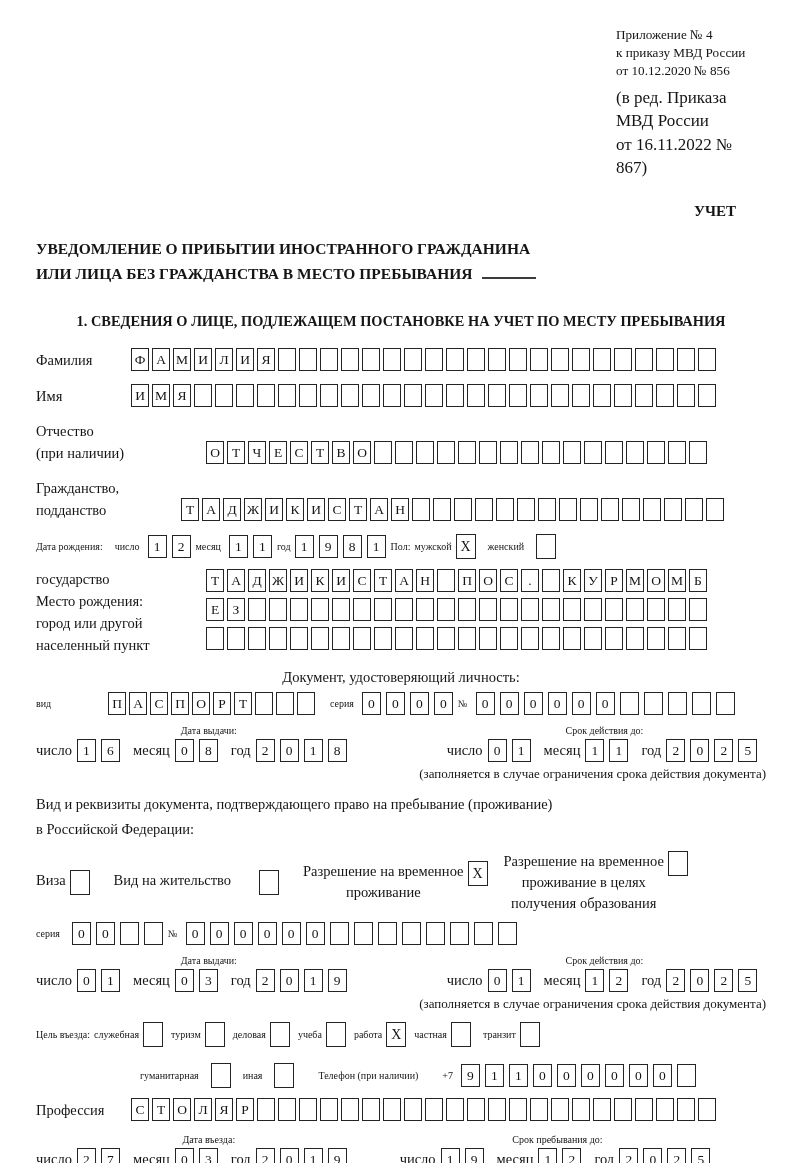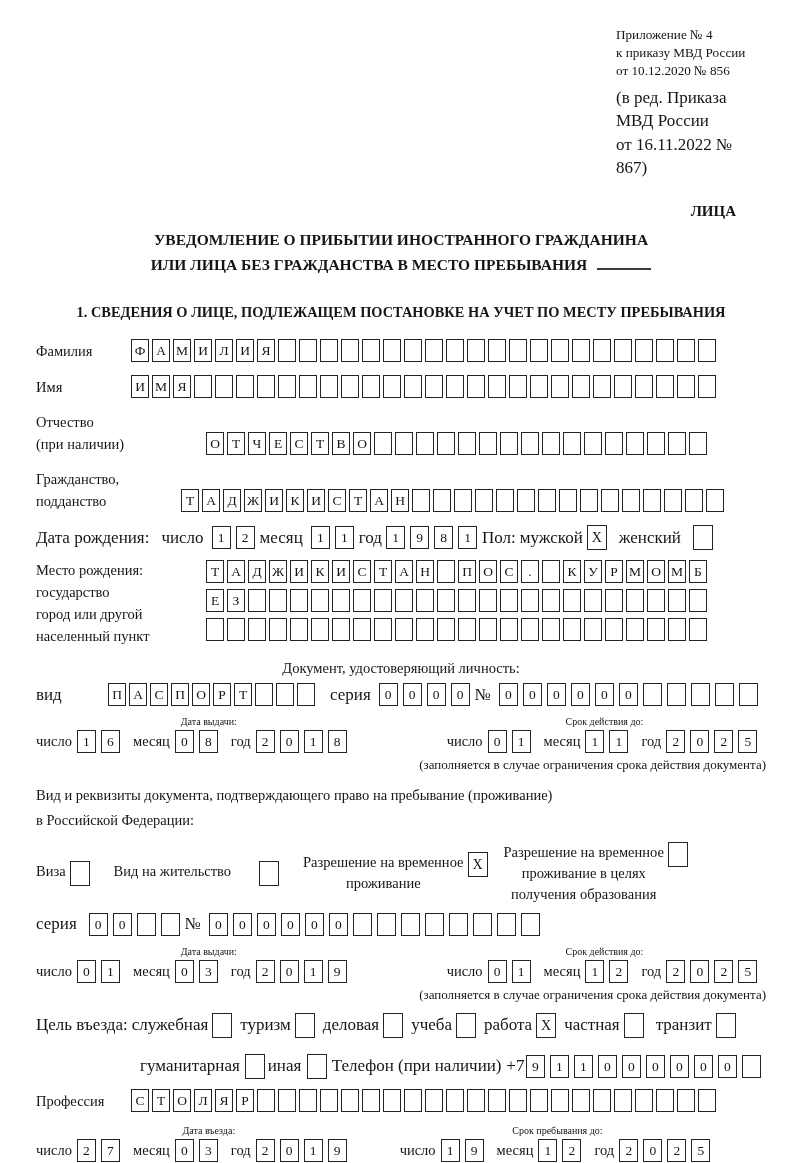--- a/index.html
+++ b/index.html
@@ -4,37 +4,37 @@
 <style>
   html,body{margin:0;padding:0;background:#fff;}
   body{width:800px;height:1163px;overflow:hidden;color:#151515;
        font-family:"Liberation Serif","DejaVu Serif",serif;}
   .page{padding:26px 34px 0 36px;}
 
   .hdr{margin-left:580px;font-size:13.2px;line-height:1.38;}
   .hdr .amend{margin-top:5px;font-size:17px;}
   .form-label{text-align:right;padding-right:30px;font-weight:bold;font-size:15px;margin:24px 0 6px;}
 
-  .title{text-align:center;font-weight:bold;font-size:15.5px;line-height:1.6;margin-top:8px;}
+  .title{text-align:left;font-weight:bold;font-size:15.5px;line-height:1.6;margin-top:17px;}
   .uline{display:inline-block;width:54px;border-bottom:2px solid #3c3c3c;height:13px;margin-left:10px;}
 
   .sec{text-align:center;font-weight:bold;font-size:14.4px;margin:26px 0 18px;}
 
   .row{display:flex;align-items:flex-end;margin-bottom:13px;}
   .lbl{font-size:14.5px;line-height:22px;flex-shrink:0;}
   .lbl .sub{display:block;}
   .boxes{display:flex;flex-wrap:nowrap;}
   .cbox{width:16px;height:21px;border:1.6px solid #242424;margin-right:3px;flex-shrink:0;
         display:inline-flex;align-items:center;justify-content:center;
         font-size:13.5px;line-height:21px;}
   .dates .cbox,.dbox{width:17px;margin-right:5px;}
   .chk{width:18px;height:23px;margin:0 0 0 4px;font-size:14px;}
 
   .inline{display:flex;align-items:center;flex-wrap:nowrap;}
-  .inline .t{font-size:17px;white-space:nowrap;}
+  .inline .t{font-size:10px;white-space:nowrap;}
   .gap4{width:4px;} .gap8{width:8px;} .gap12{width:12px;} .gap16{width:16px;} .gap24{width:24px;}
 
   .center-b{text-align:center;font-weight:normal;font-size:14.5px;margin:4px 0 6px;}
 
   .dates2{display:flex;margin-bottom:4px;}
   .datecol{display:flex;flex-direction:column;}
   .datecol .dhead{font-size:10px;text-align:center;margin-bottom:3px;}
   .dateline{display:flex;align-items:center;}
   .dl{font-size:14.5px;margin-right:5px;white-space:nowrap;}
   .dl.after{margin-left:8px;}
@@ -57,21 +57,21 @@
   <div class="hdr">
     <div>Приложение № 4</div>
     <div>к приказу МВД России</div>
     <div>от 10.12.2020 № 856</div>
     <div class="amend">
       <div>(в ред. Приказа МВД России</div>
       <div>от 16.11.2022 № 867)</div>
     </div>
   </div>
 
-  <div class="form-label">ЛИЦА</div>
+  <div class="form-label">УЧЕТ</div>
 
   <div class="title">
     <div>УВЕДОМЛЕНИЕ О ПРИБЫТИИ ИНОСТРАННОГО ГРАЖДАНИНА</div>
     <div><span>ИЛИ ЛИЦА БЕЗ ГРАЖДАНСТВА В МЕСТО ПРЕБЫВАНИЯ</span><span class="uline"></span></div>
   </div>
 
   <div class="sec">1. СВЕДЕНИЯ О ЛИЦЕ, ПОДЛЕЖАЩЕМ ПОСТАНОВКЕ НА УЧЕТ ПО МЕСТУ ПРЕБЫВАНИЯ</div>
 
   <div class="row">
     <div class="lbl" style="width:95px">Фамилия</div>
@@ -237,22 +237,22 @@
     <span class="t">мужской</span>
     <span class="cbox chk">X</span>
     <span class="gap12"></span>
     <span class="t">женский</span>
     <span class="gap8"></span>
     <span class="cbox chk"></span>
   </div>
 
   <div class="row">
     <div class="labelcol" style="width:170px">
+      <div>государство</div>
       <div>Место рождения:</div>
-      <div>государство</div>
       <div>город или другой</div>
       <div>населенный пункт</div>
     </div>
     <div class="boxcol">
       <div class="boxes">
           <span class="cbox">Т</span>
           <span class="cbox">А</span>
           <span class="cbox">Д</span>
           <span class="cbox">Ж</span>
           <span class="cbox">И</span>

